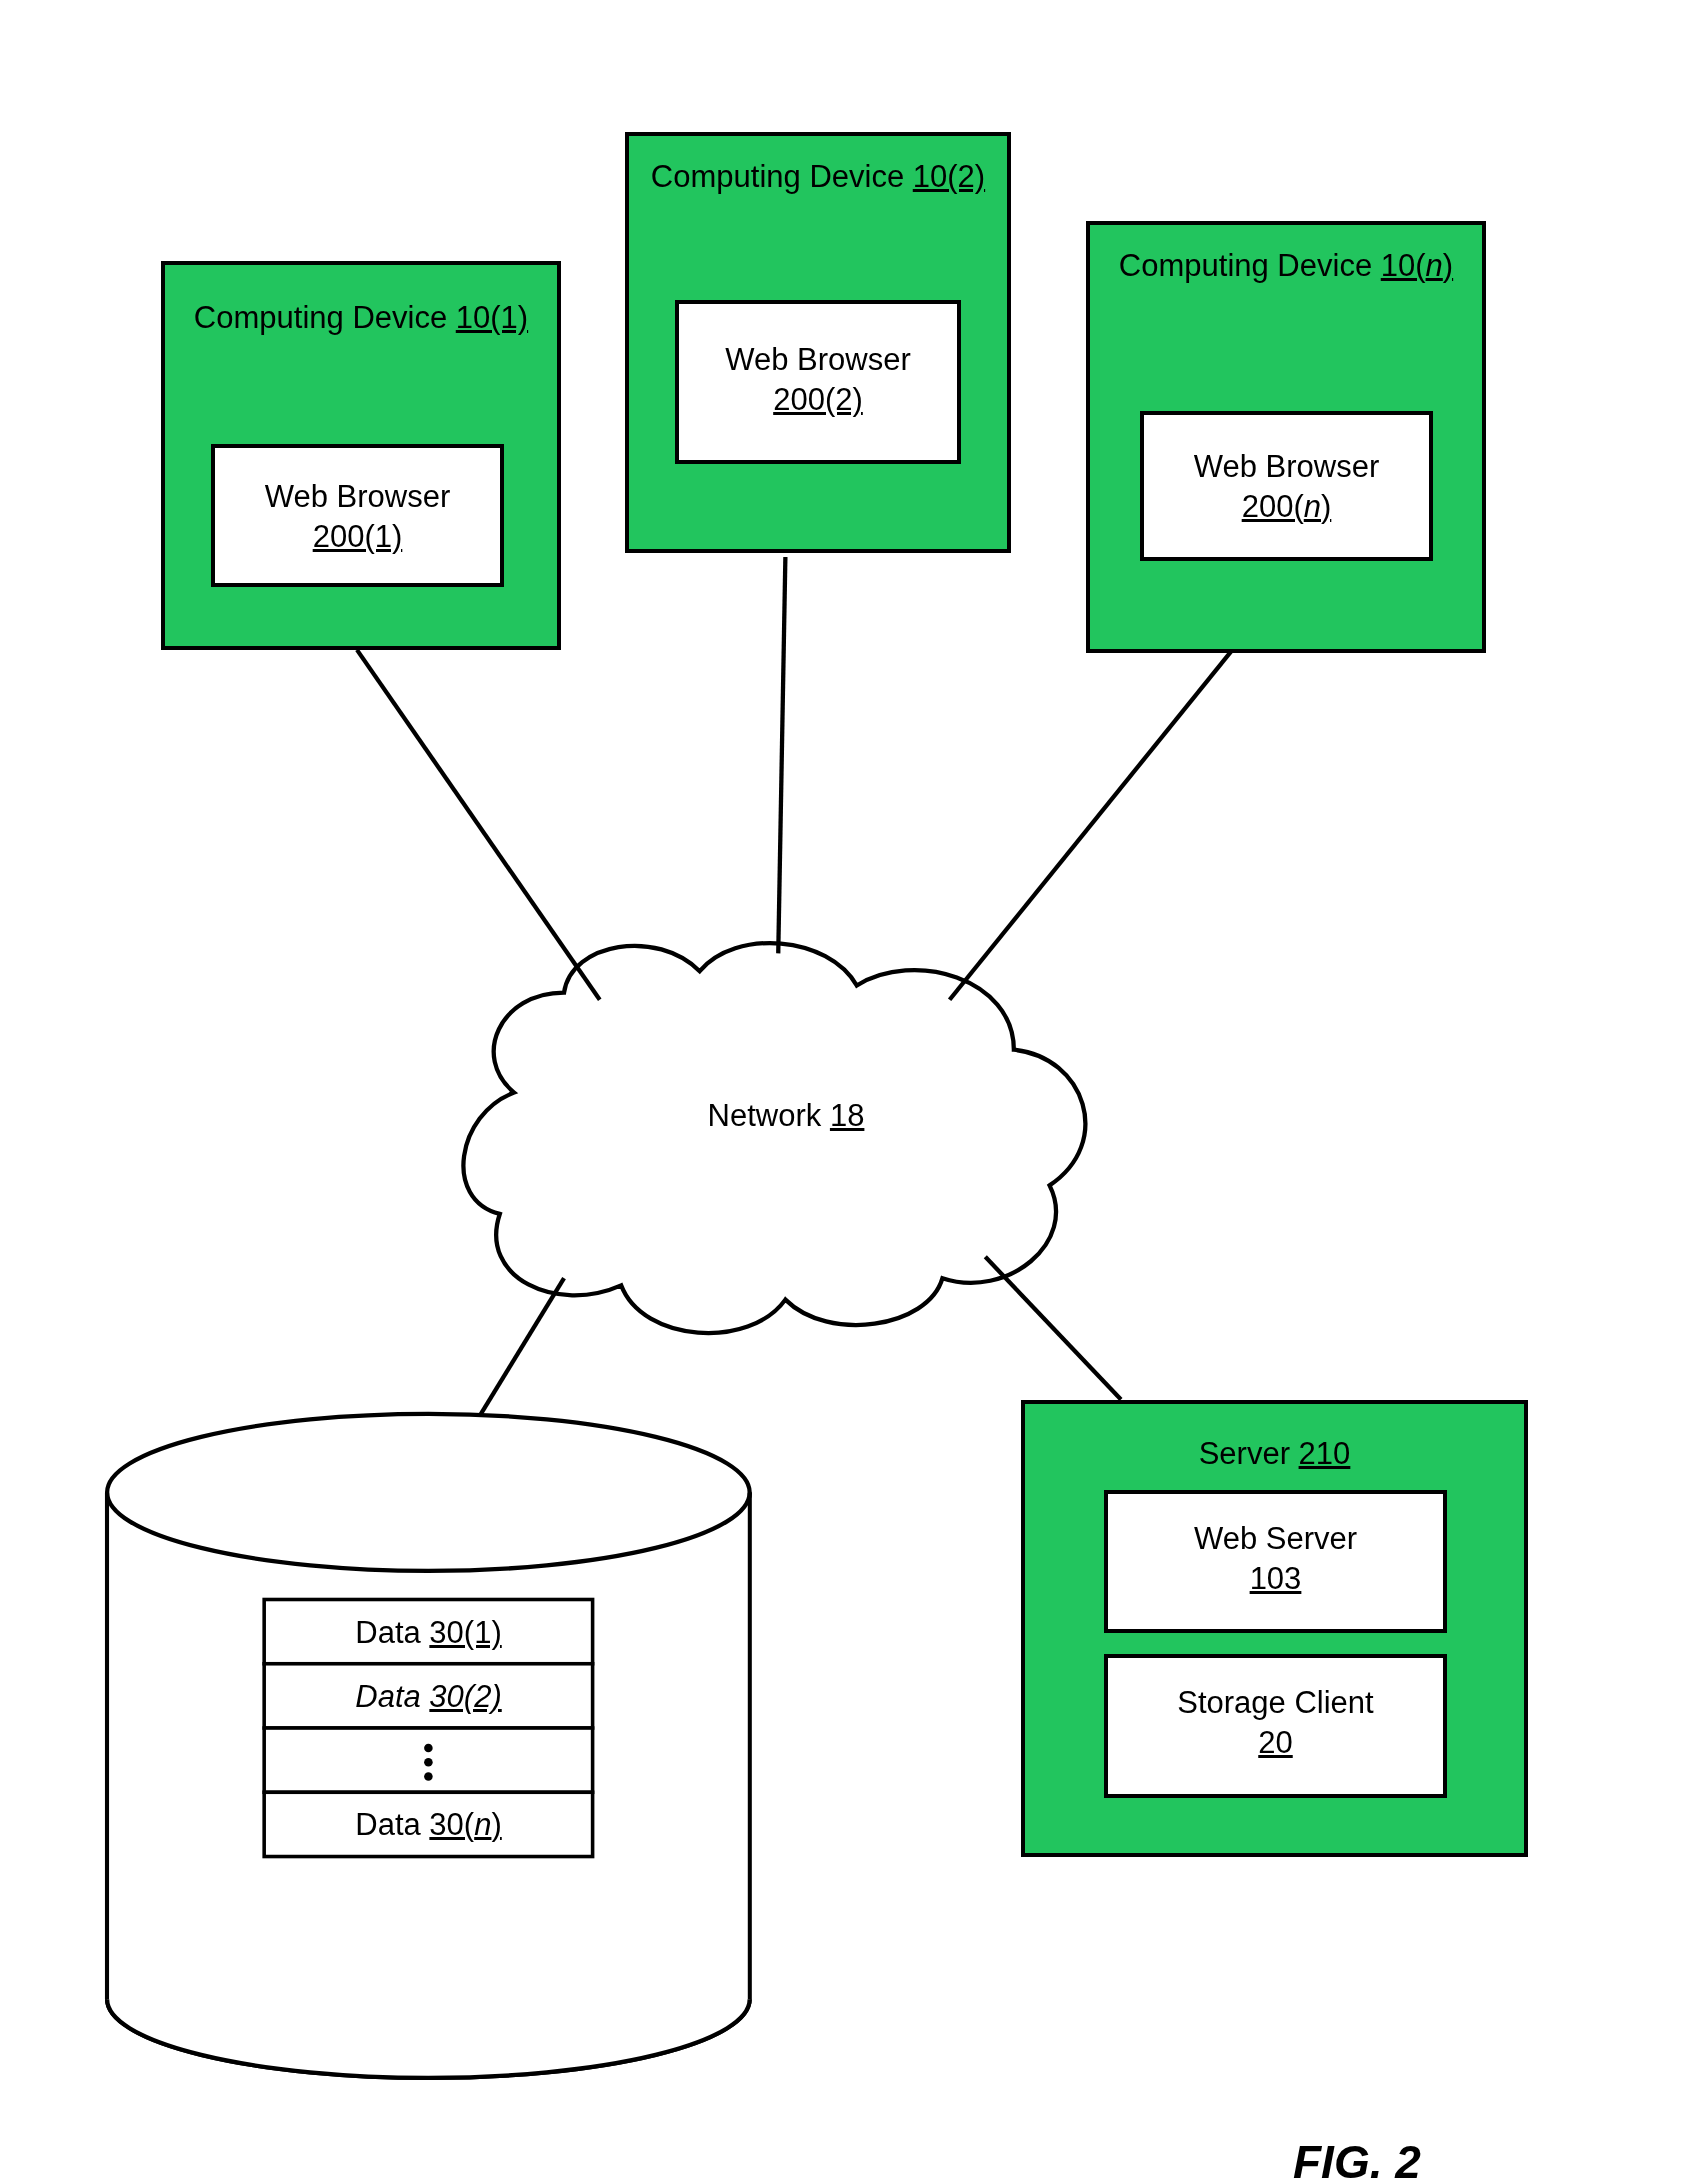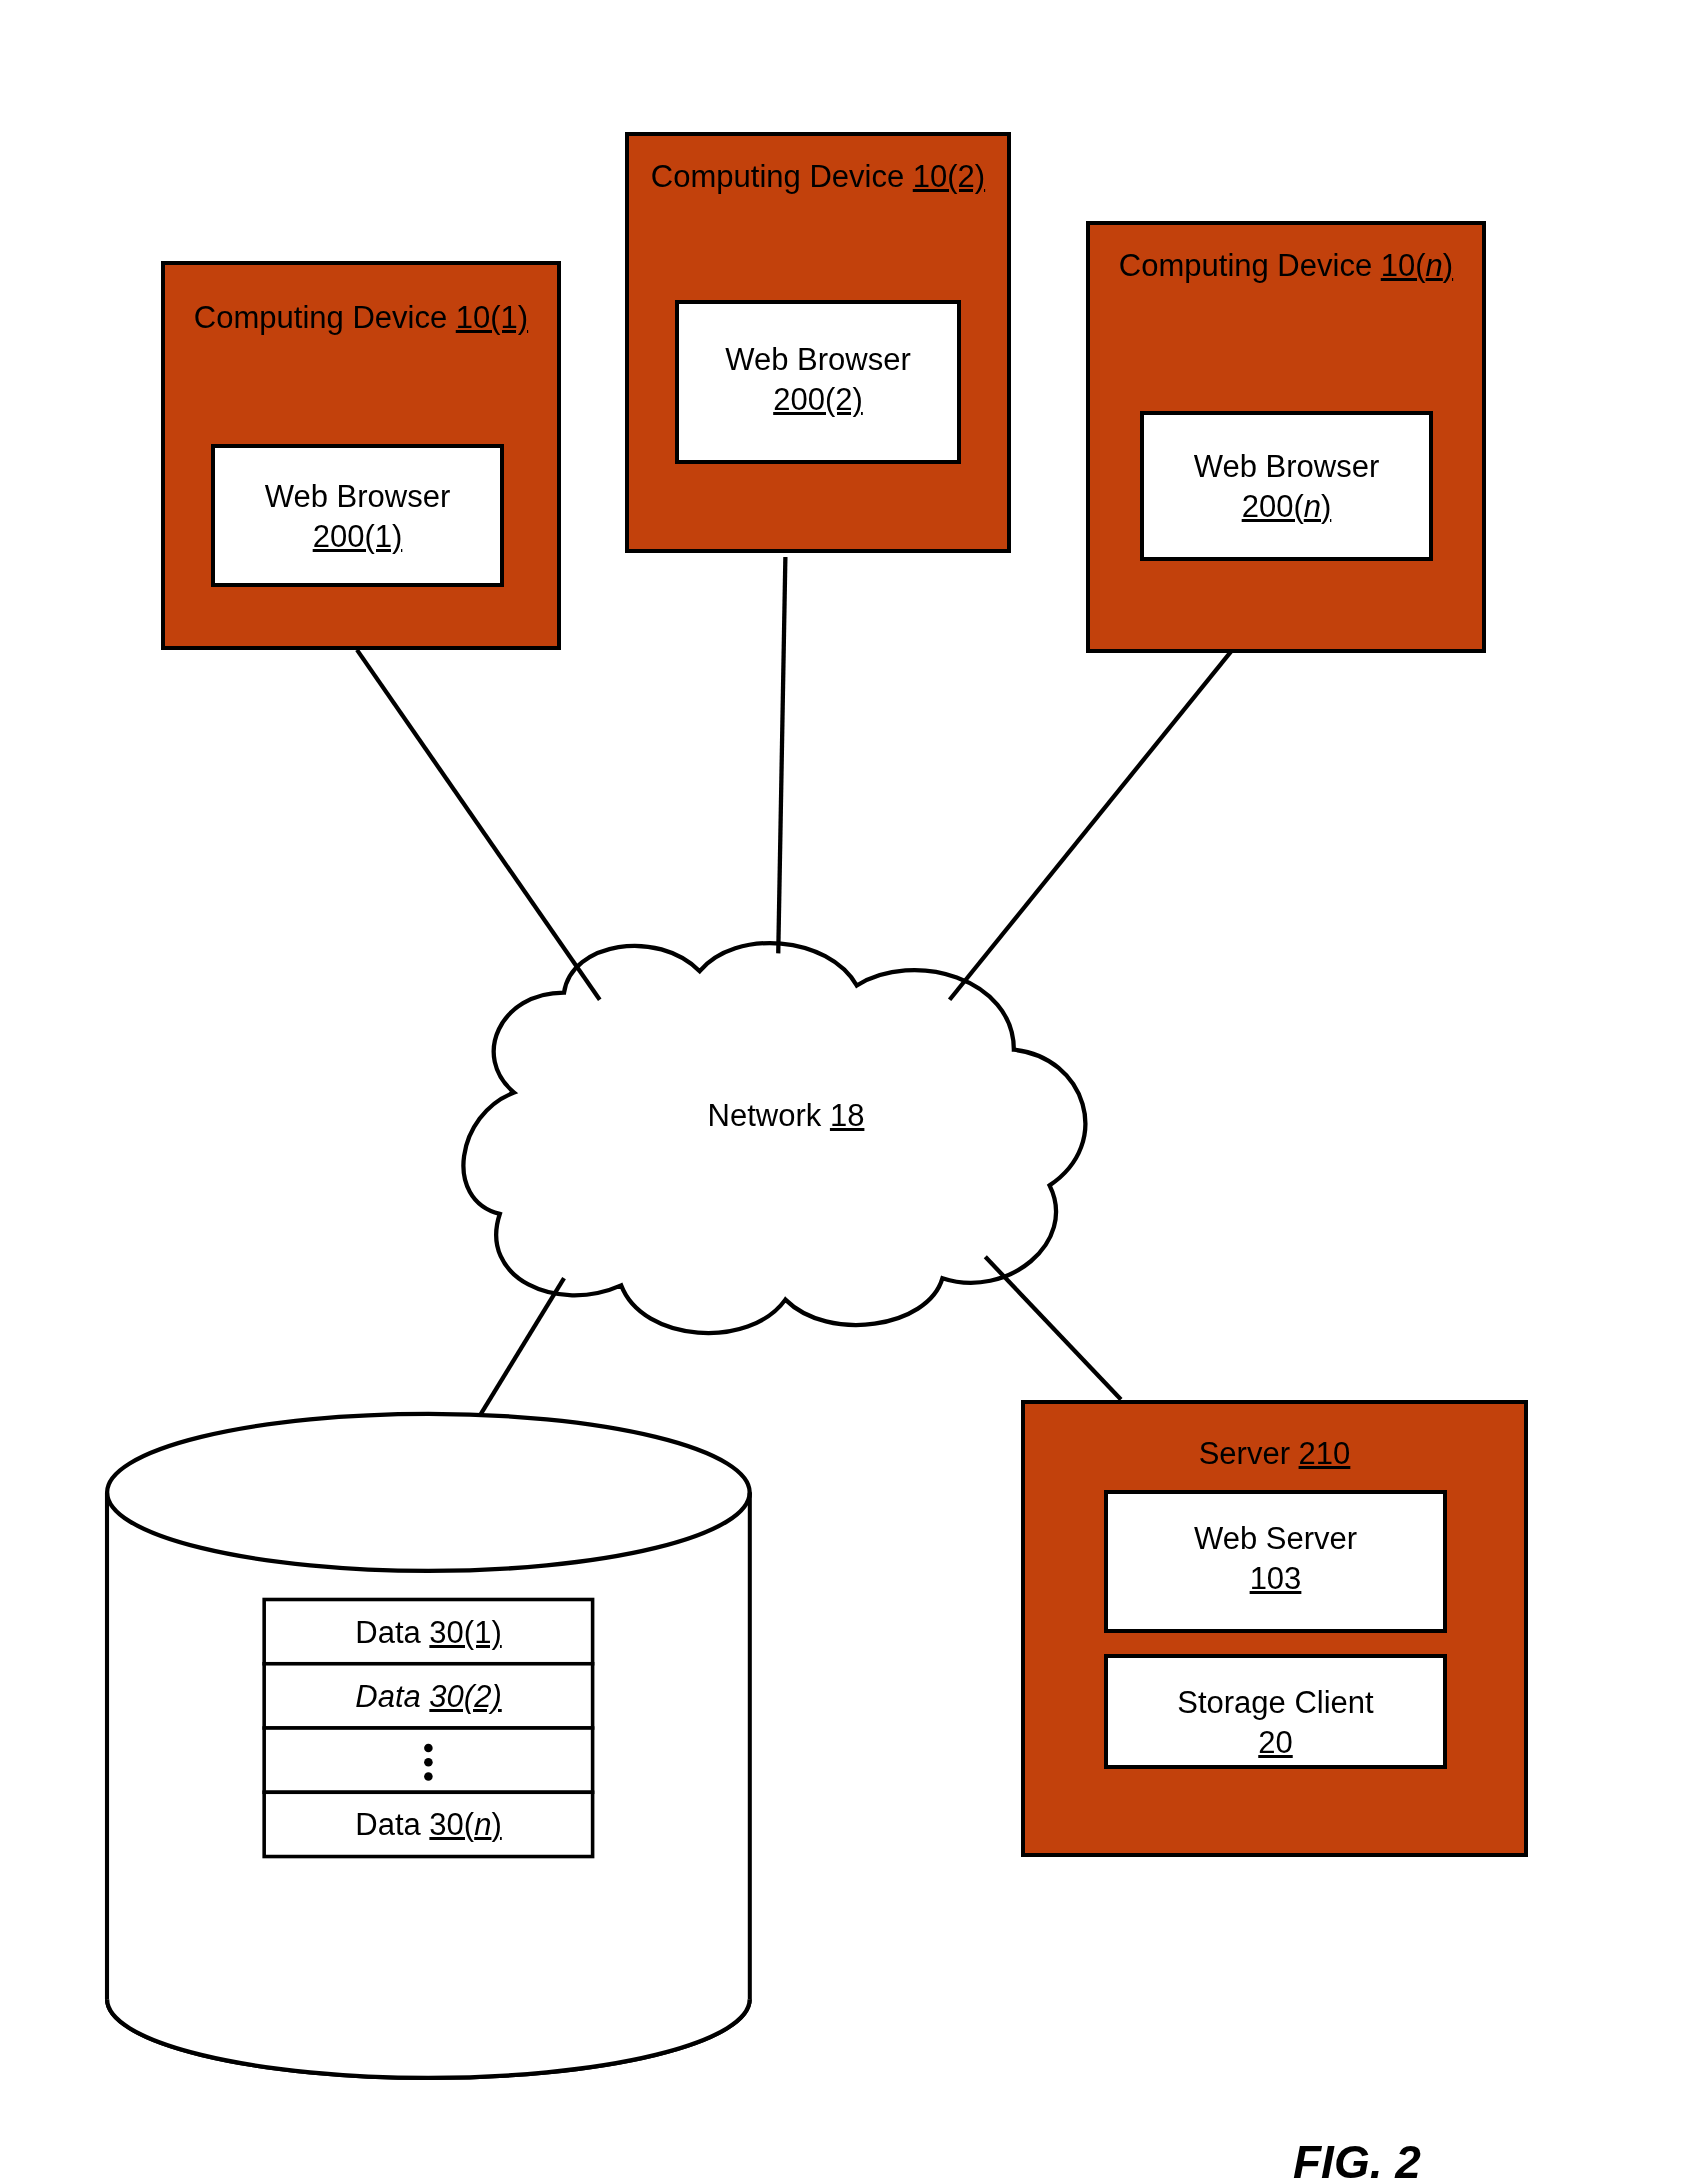--- a/index.html
+++ b/index.html
@@ -11,21 +11,21 @@
       position: relative;
     }
     .canvas {
       position: relative;
       width: 1690px;
       height: 2183px;
     }
     .box {
       position: absolute;
       border: 4.3px solid #000;
-      background: #c2410c;
+      background: #22c55e;
       text-align: center;
     }
     .inner-box {
       position: absolute;
       border: 4.3px solid #000;
       background: #fff;
       text-align: center;
     }
     .label {
       font-size: 31px;
@@ -137,21 +137,21 @@
   <div class="box" style="left:1021px; top:1400px; width:507px; height:457px;">
     <div style="padding-top:30px;text-align:center;">
       <span class="label"><span>Server </span><span class="ref">210</span></span>
     </div>
     <div class="inner-box" style="left:79px; top:86px; width:343px; height:143px;">
       <div style="padding-top:25px;">
         <span class="label">Web Server</span>
         <span class="label"><span class="ref">103</span></span>
       </div>
     </div>
-    <div class="inner-box" style="left:79px; top:250px; width:343px; height:115px;">
+    <div class="inner-box" style="left:79px; top:250px; width:343px; height:144px;">
       <div style="padding-top:25px;">
         <span class="label">Storage Client</span>
         <span class="label"><span class="ref">20</span></span>
       </div>
     </div>
   </div>
 
   <div style="position:absolute; left:264px; top:1613px; width:329px; text-align:center;">
     <span class="label"><span>Data </span><span class="ref">30(1)</span></span>
   </div>

